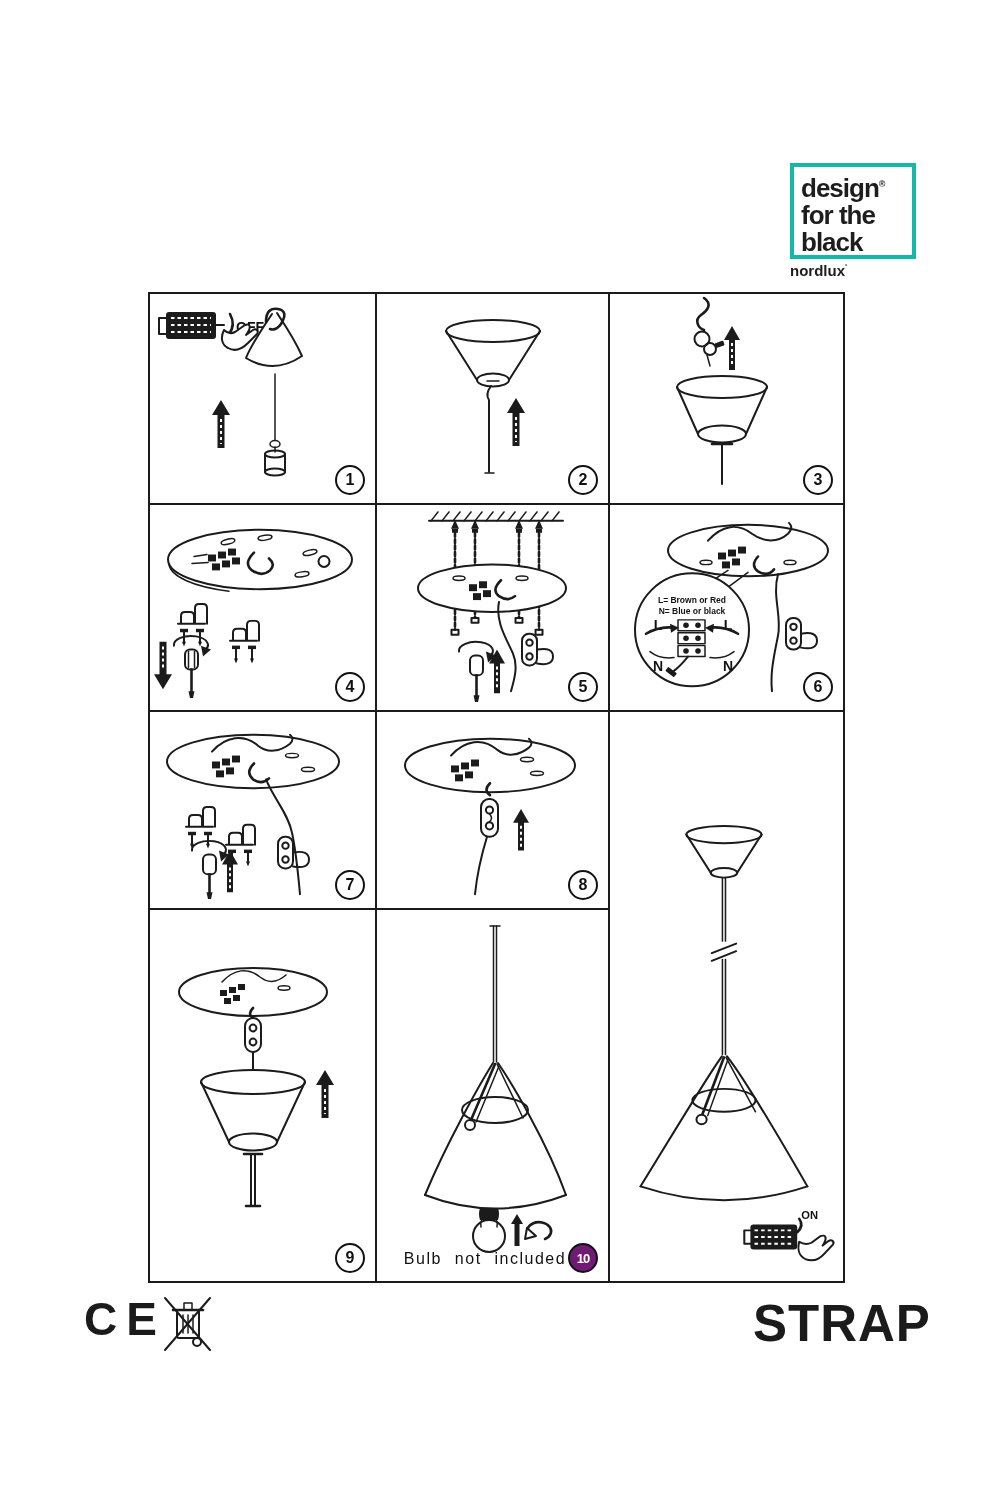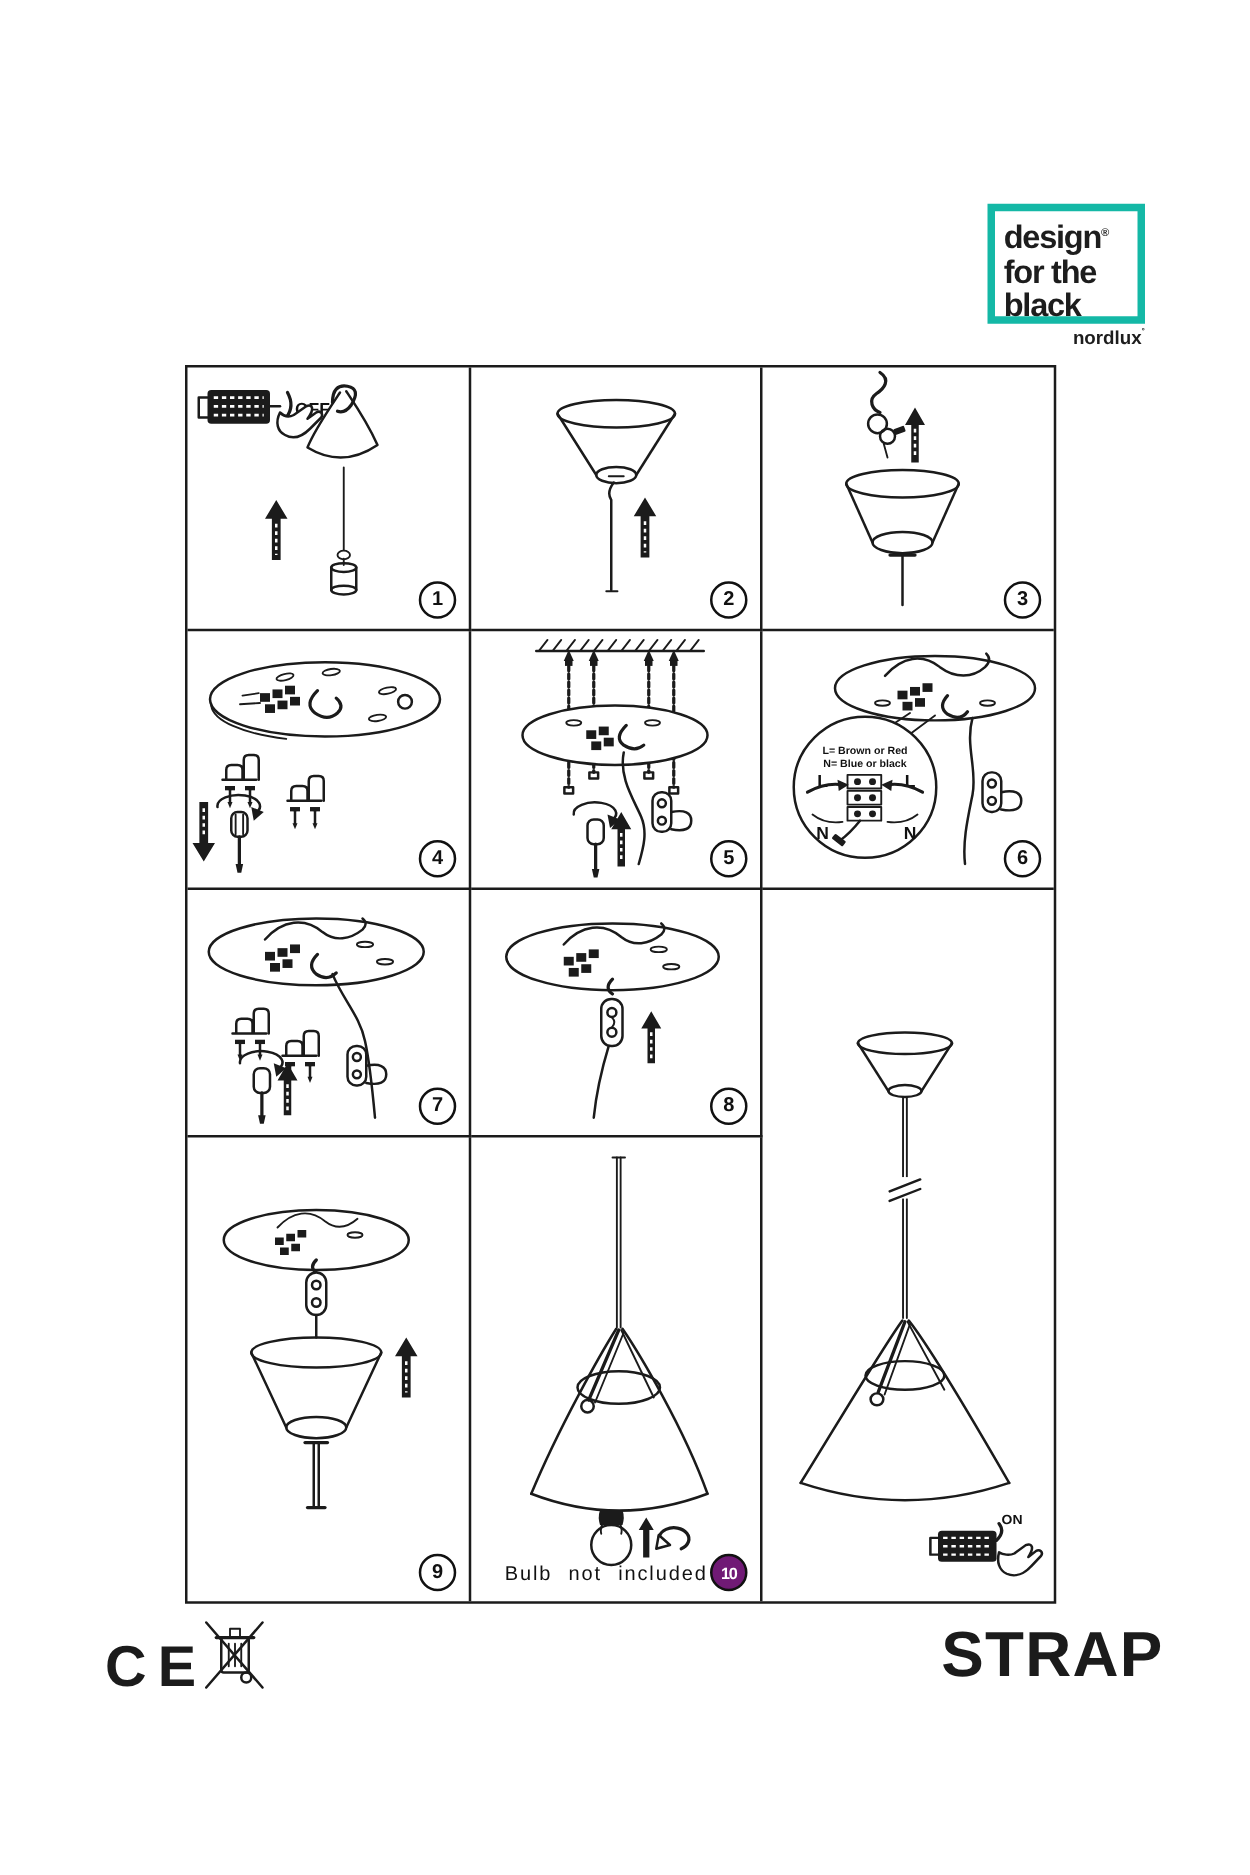--- a/index.html
+++ b/index.html
@@ -3,26 +3,26 @@
 <meta charset="utf-8">
 <style>
   html,body{margin:0;padding:0;}
   body{
     width:1000px;height:1500px;position:relative;background:#ffffff;
     font-family:"Liberation Sans",sans-serif;color:#1b1b1b;overflow:hidden;
   }
   
   .logo-box{
     position:absolute;left:790px;top:163px;width:126px;height:96px;
-    border:6px solid #14b8a6;box-sizing:border-box;padding:4px 0 0 7px;
+    border:4px solid #14b8a6;box-sizing:border-box;padding:4px 0 0 7px;
   }
   .logo-line{font-size:26px;line-height:27px;font-weight:bold;letter-spacing:-1px;color:#1d1d1d;white-space:nowrap;}
   .logo-line sup{font-size:9px;font-weight:bold;vertical-align:super;}
   .brand{
-    position:absolute;left:790px;top:262px;width:126px;text-align:right;
+    position:absolute;left:790px;top:262px;width:126px;text-align:left;
     font-size:15px;font-weight:bold;color:#1d1d1d;letter-spacing:0;
   }
   .brand sup{font-size:8px;}
   
   .grid{
     position:absolute;left:148px;top:292px;width:697px;height:991px;
     border:2px solid #1b1b1b;box-sizing:border-box;
     display:grid;grid-template-columns:227px 233px auto;grid-template-rows:211px 207px 198px auto;
     background:#fff;
   }
@@ -48,21 +48,21 @@
   .wht{fill:#ffffff;stroke:#1b1b1b;stroke-width:2;stroke-linejoin:round;}
   svg text{font-family:"Liberation Sans",sans-serif;fill:#111;}
   .svgtxt-off{font-size:14px;font-weight:bold;}
   .svgtxt-on{font-size:11px;font-weight:bold;}
   .svgtxt-wire{font-size:8.5px;font-weight:bold;}
   .svgtxt-ln{font-size:14px;font-weight:bold;}
   .svgtxt-caption{font-size:16px;letter-spacing:1.5px;word-spacing:7px;}
   
   .ce{
     position:absolute;left:84px;top:1292px;font-size:46px;font-weight:bold;
-    letter-spacing:9px;color:#1b1b1b;margin-top:14px;
+    letter-spacing:9px;color:#1b1b1b;
   }
   .weee{position:absolute;left:160px;top:1289px;}
   .product-name{
     position:absolute;left:753px;top:1294px;font-size:51px;font-weight:bold;
     letter-spacing:1px;color:#1b1b1b;
   }
 </style>
 </head>
 <body>
 

